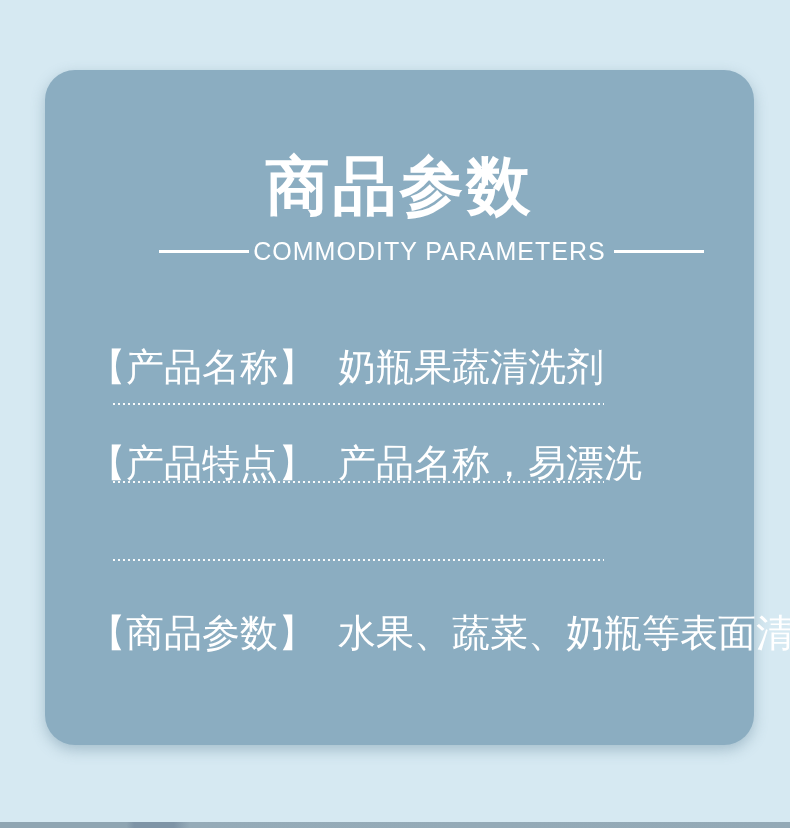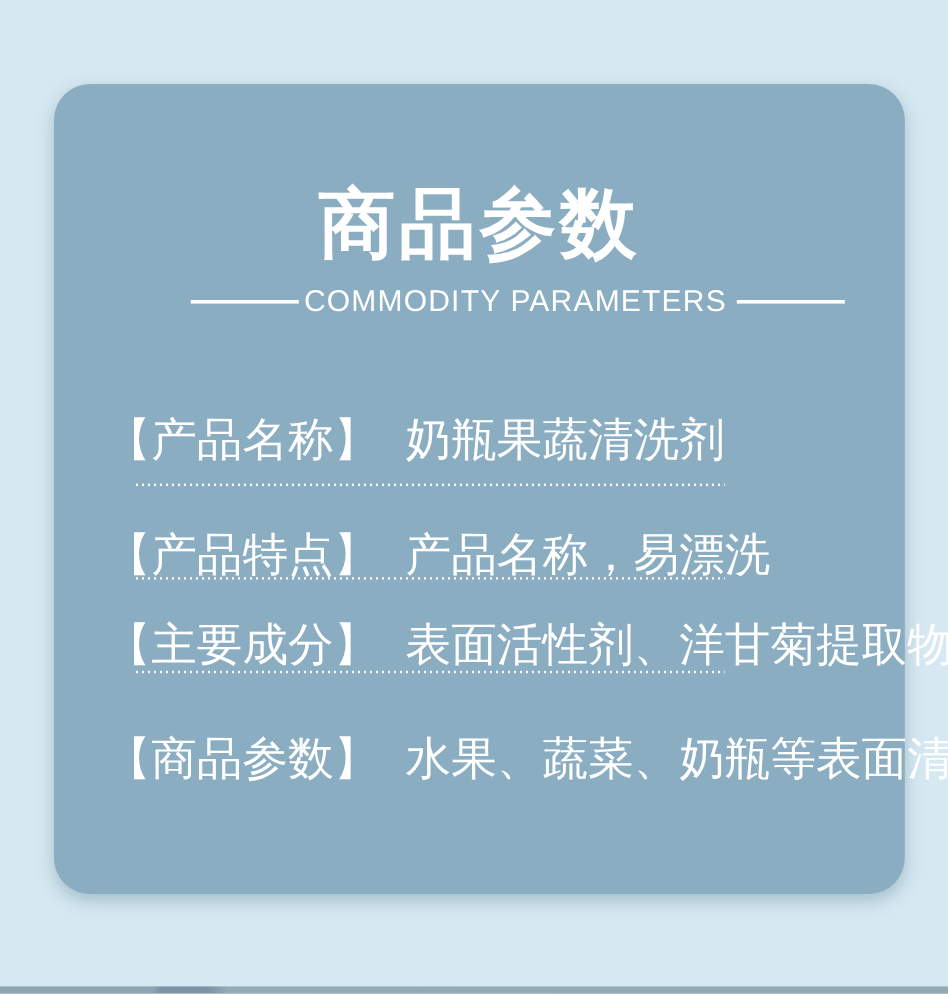--- a/index.html
+++ b/index.html
@@ -130,23 +130,20 @@
     <div class="row row-1">
       <span class="label">【产品名称】</span><span class="value">奶瓶果蔬清洗剂</span>
     </div>
     <div class="dotted dotted-1"></div>
 
     <div class="row row-2">
       <span class="label">【产品特点】</span><span class="value">产品名称，易漂洗</span>
     </div>
     <div class="dotted dotted-2"></div>
 
-    <div class="row row-3">
-      <span class="label">【主要成分】</span><span class="value">表面活性剂、洋甘菊提取物</span>
-    </div>
     <div class="dotted dotted-3"></div>
 
     <div class="row row-4">
       <span class="label">【商品参数】</span><span class="value">水果、蔬菜、奶瓶等表面清洁</span>
     </div>
 
   </div>
 
   <div class="bottom-strip"></div>
 

